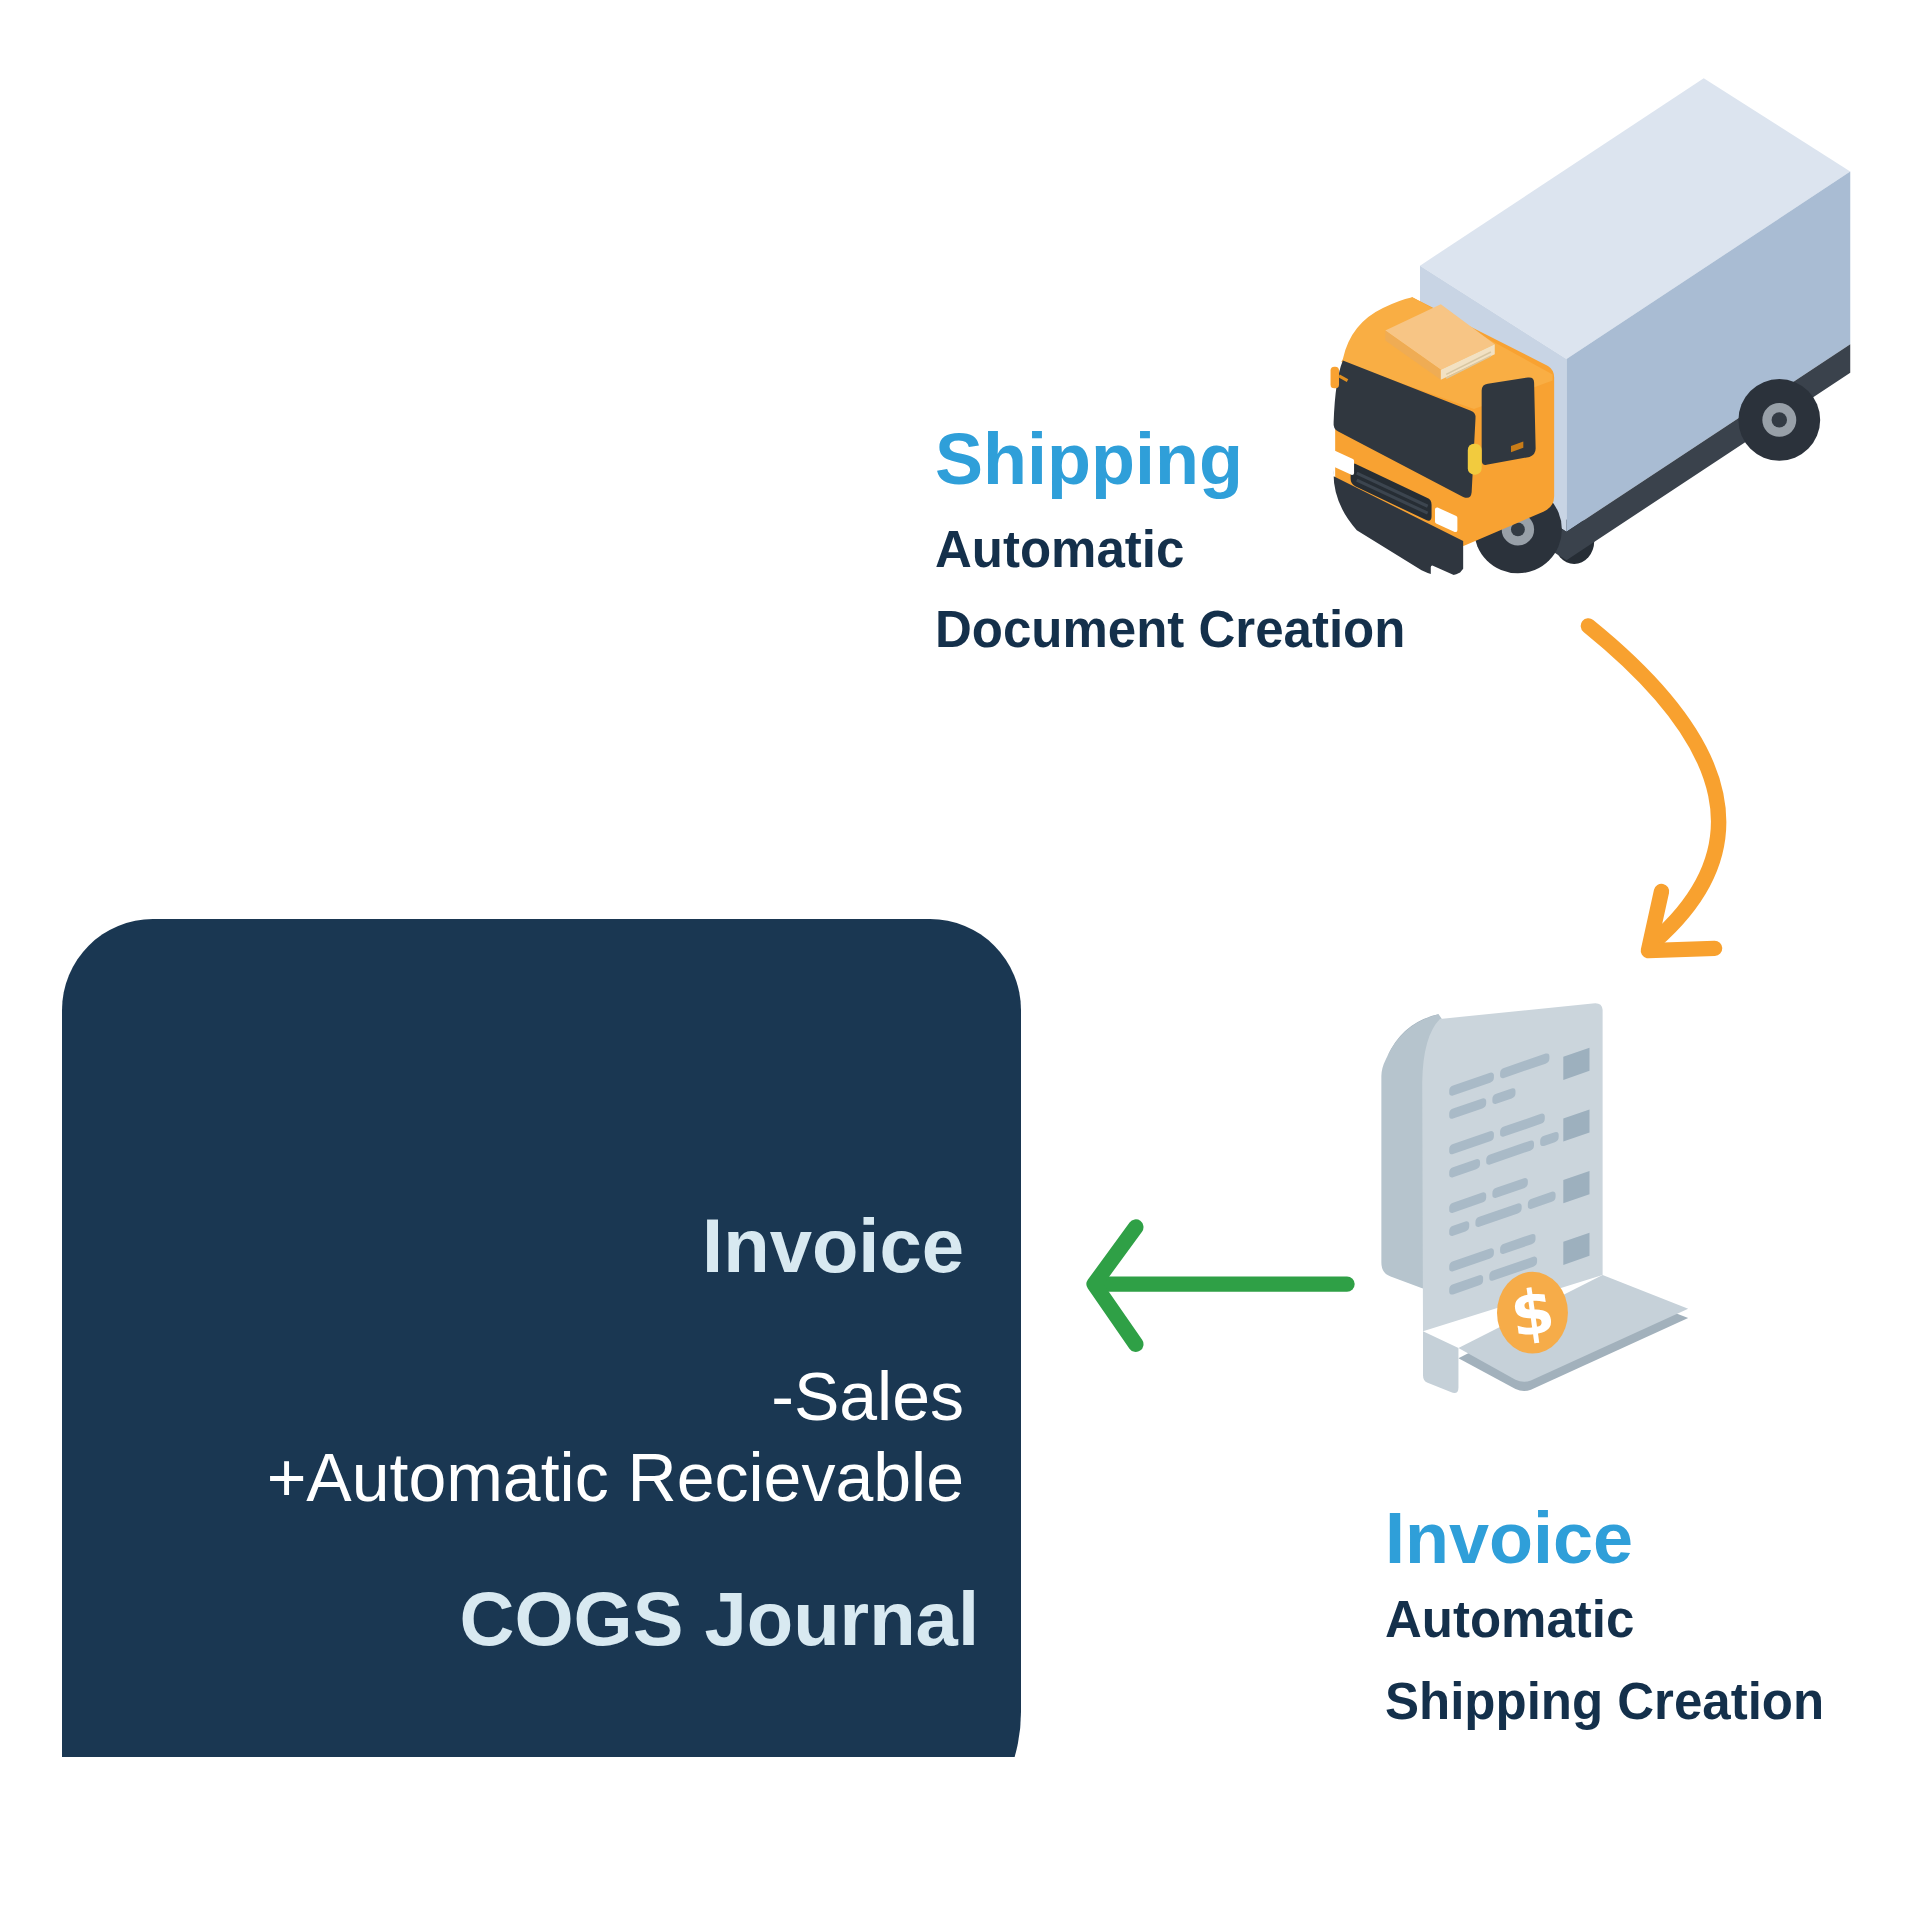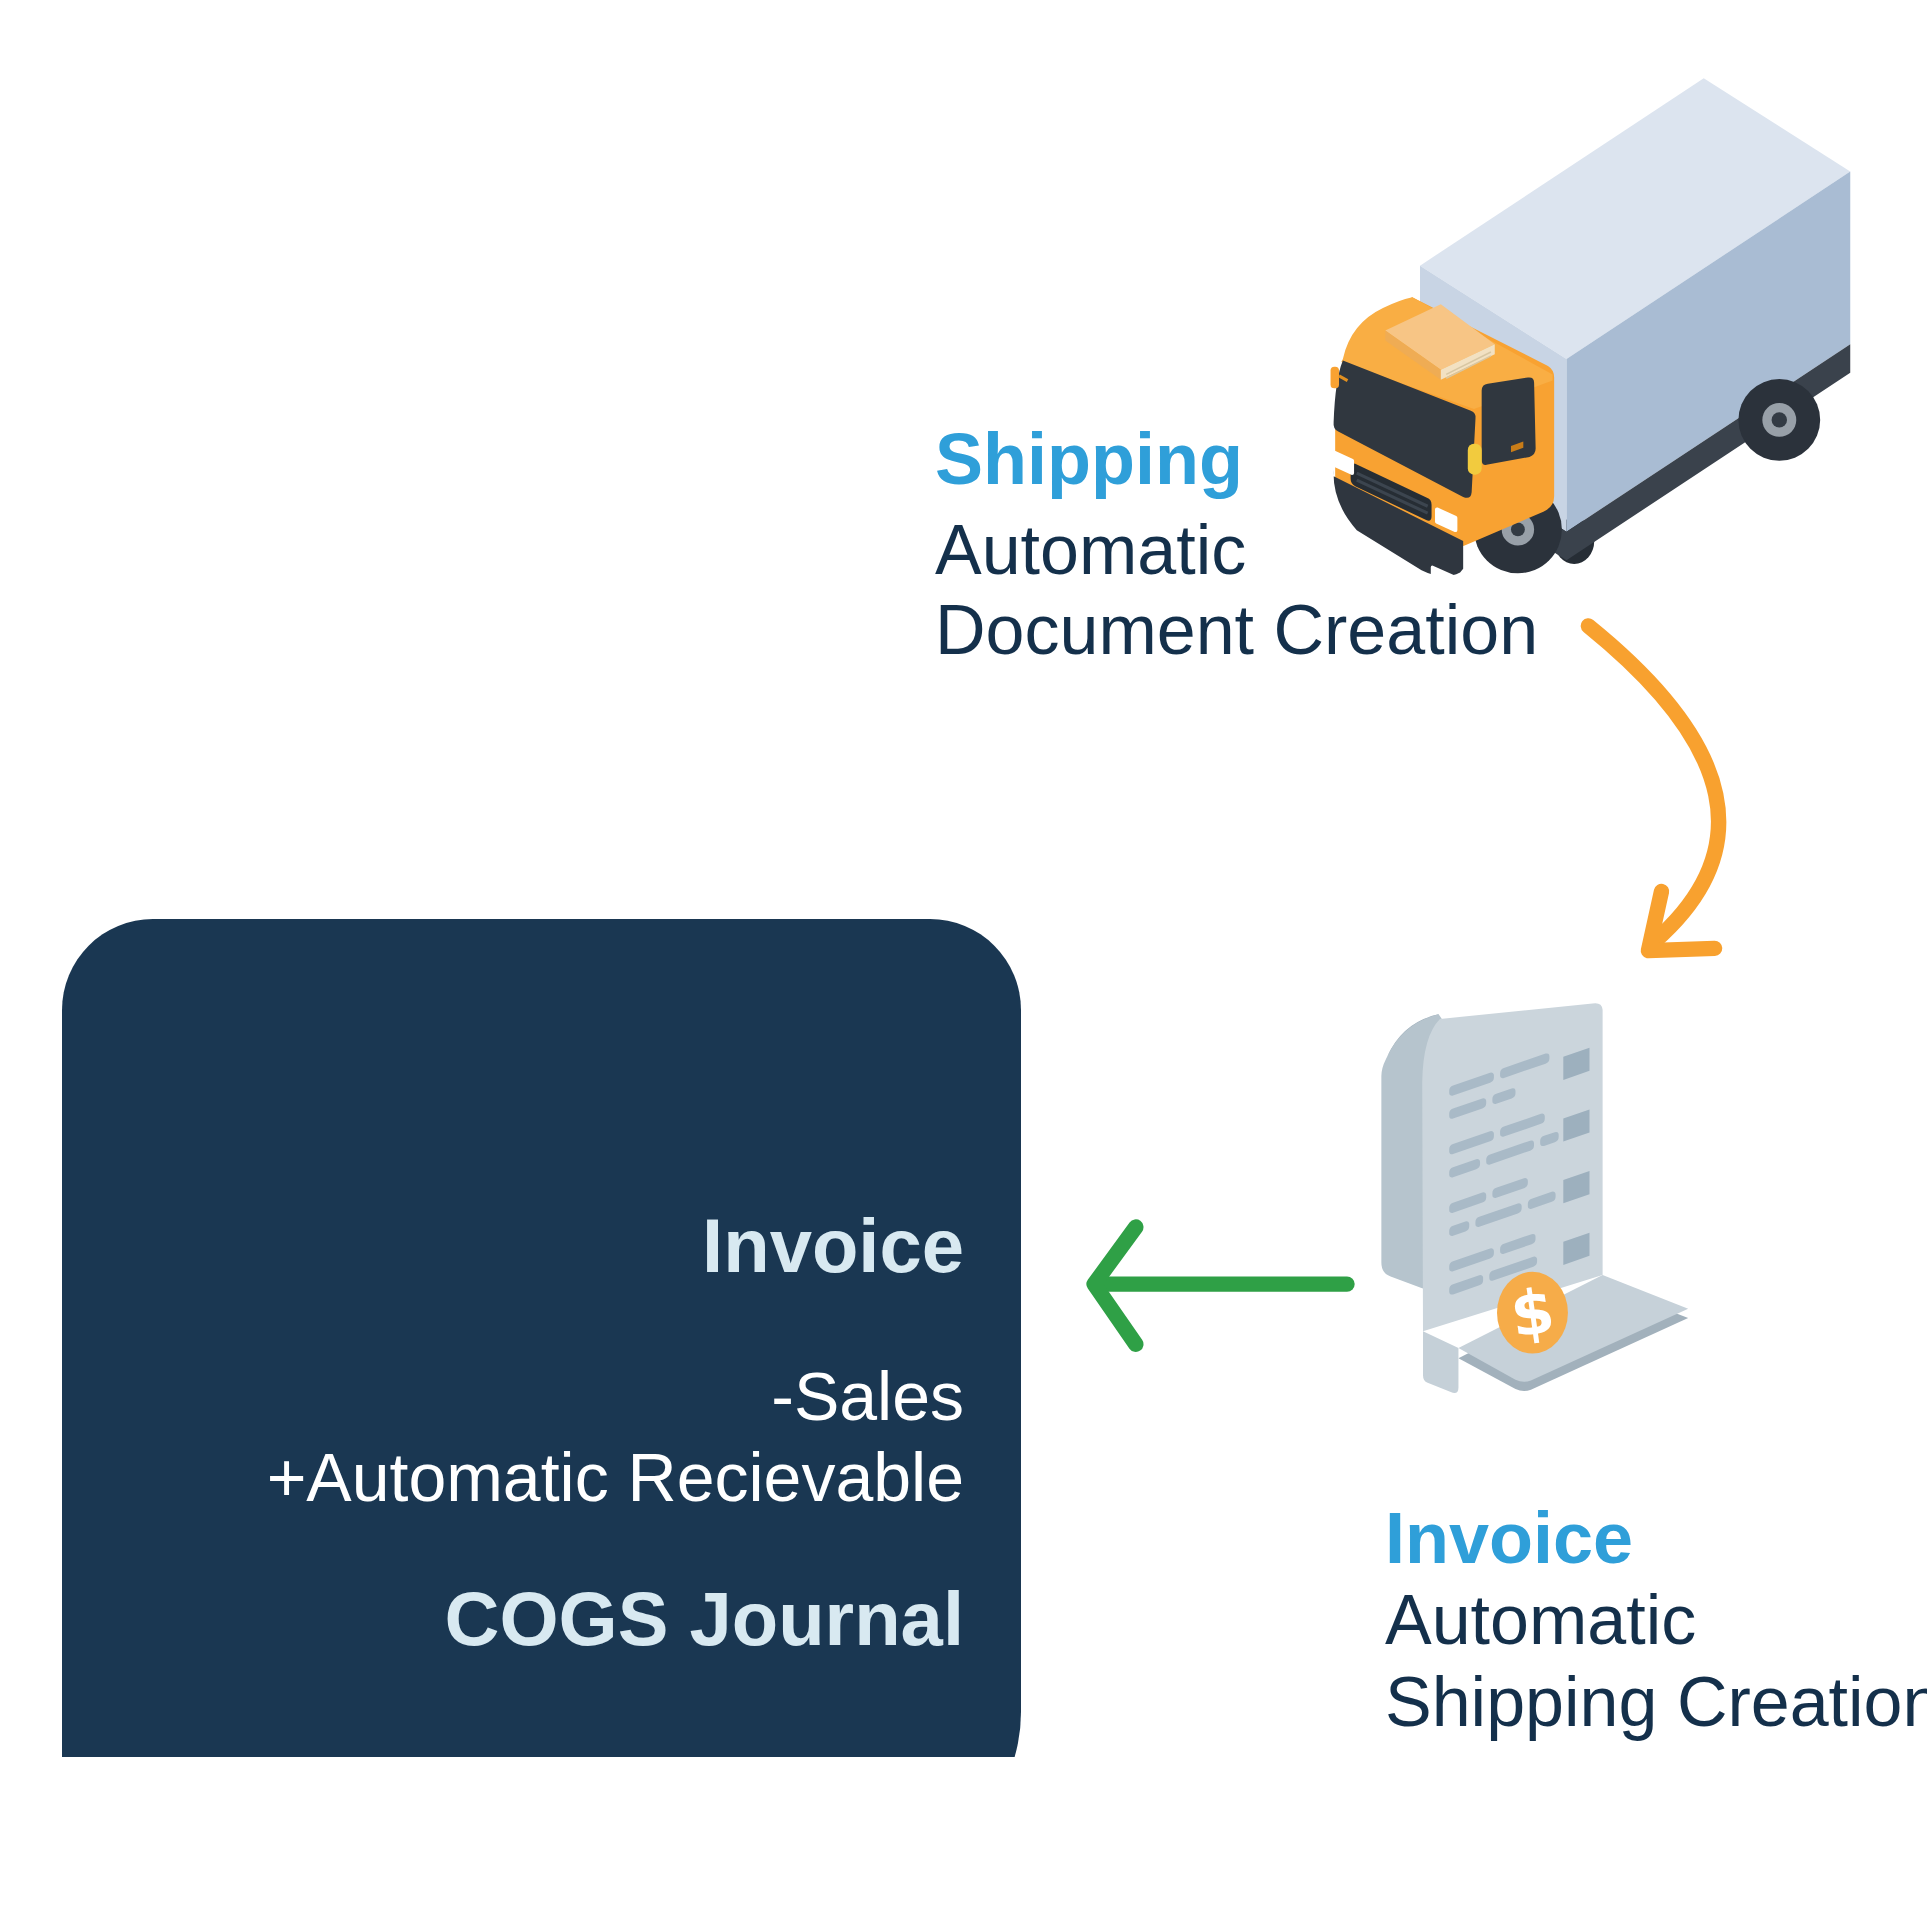--- a/index.html
+++ b/index.html
@@ -12,21 +12,21 @@
     padding-left:24px;
   }
   .abs{position:absolute;}
 
   
   .step-title{
     font-size:72px;font-weight:700;line-height:1.0;
     color:#2F9FD9;letter-spacing:0px;white-space:nowrap;
   }
   .step-lines{
-    font-size:70px;font-weight:400;line-height:80px;
+    font-size:51px;font-weight:700;line-height:80px;
     color:#14304B;white-space:nowrap;
   }
   .shipping-block{left:935px;top:423px;}
   .shipping-block .step-lines{margin-top:14.6px;}
   .invoice-block{left:1385px;top:1502px;}
   .invoice-block .step-lines{margin-top:4.6px;line-height:82px;}
 
   
   .panel{
     left:62px;top:919px;width:959px;height:955px;
@@ -50,21 +50,21 @@
     left:62px;width:902px;text-align:right;white-space:nowrap;
   }
   .panel-heading{
     font-size:76px;font-weight:700;line-height:1.0;color:#D8E9F1;
   }
   .panel-lines{
     font-size:68px;font-weight:400;line-height:81px;color:#ffffff;margin-top:44px;
   }
   .ph-invoice{top:1208px;}
   .pl-invoice{top:1312px;}
-  .ph-cogs{top:1581px;}
+  .ph-cogs{top:1581px;margin-left:15px;}
   .pl-cogs{top:1692px;}
 
   svg{display:block;}
 </style>
 </head>
 <body>
 
 <div class="canvas">
 
   <svg class="abs" style="left:1329px;top:69px;" width="549" height="509" viewBox="0 0 712 660" aria-hidden="true">

